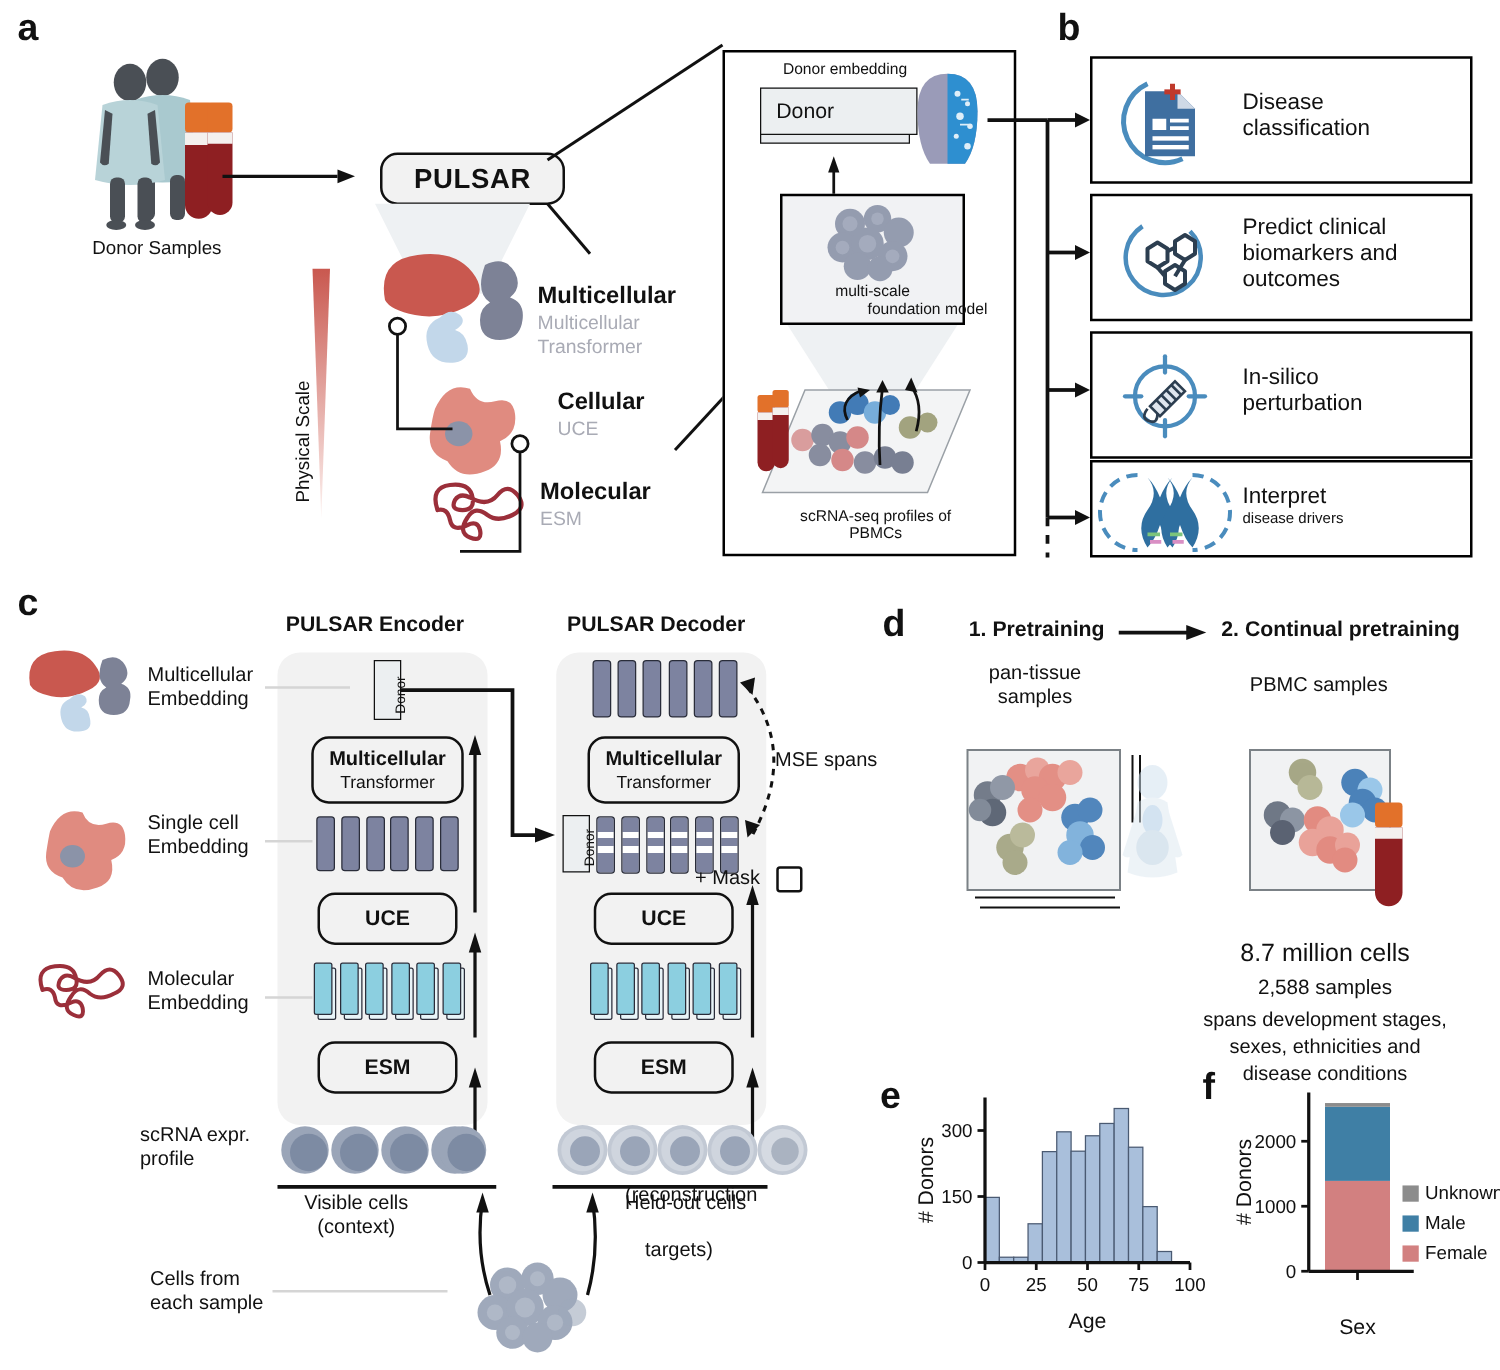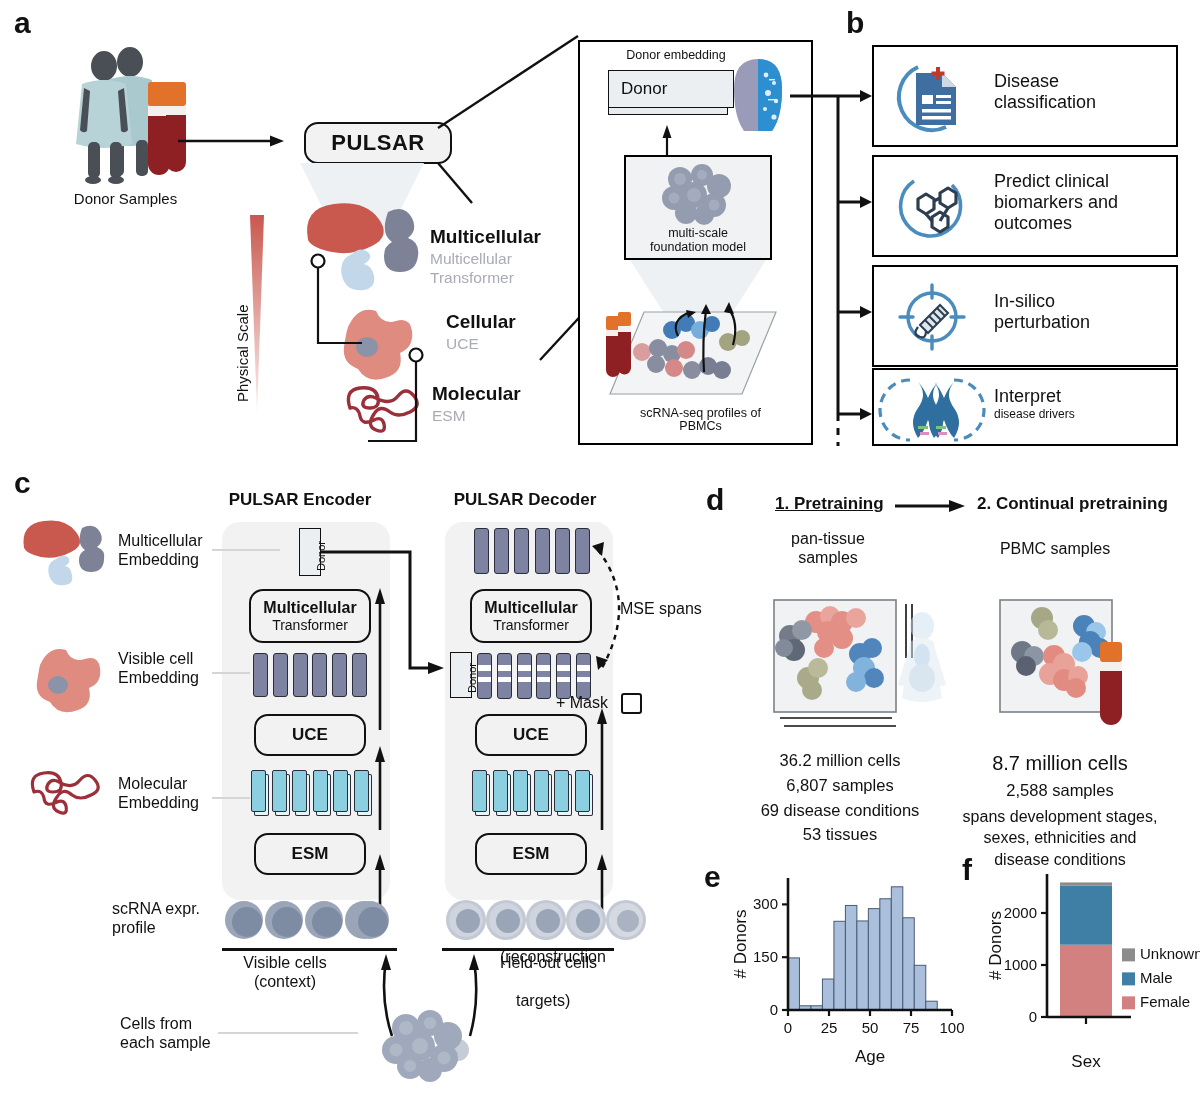--- a/index.html
+++ b/index.html
@@ -197,21 +197,21 @@
       <g fill="#aab1c2" opacity="0.75">
         <circle cx="24" cy="16" r="6"></circle>
           <circle cx="46" cy="12" r="5"></circle>
           <circle cx="38" cy="32" r="7"></circle>
         <circle cx="58" cy="42" r="5.5"></circle>
           <circle cx="18" cy="35" r="5.5"></circle>
       </g>
     </svg>
   </div>
   <div class="abs txt-sm ctr" style="left:624px;top:226px;width:148px;">multi-scale</div>
-  <div class="abs txt-sm ctr" style="left:624px;top:240px;width:148px;">foundation model</div>
+  <div class="abs txt-sm ctr" style="left:624px;top:240px;width:148px;padding-left:44px;">foundation model</div>
 
   <div class="abs" style="left:624px;top:260px;width:148px;height:72px;">
     <svg width="148" height="72">
         <polygon points="6,0 142,0 96,72 52,72" fill="#eef1f3"></polygon>
       </svg>
   </div>
 
   <div class="abs" style="left:600px;top:290px;width:200px;height:120px;">
     <svg width="200" height="120" viewBox="0 0 200 120">
       <polygon points="44,22 176,22 142,104 10,104" fill="#f3f4f5" stroke="#9aa0a6" stroke-width="1.2"></polygon>
@@ -389,21 +389,21 @@
   </div>
   <div class="abs lead-line" style="left:212px;top:549px;width:68px;"></div>
 
   <div class="abs" style="left:24px;top:645px;width:84px;height:74px;">
     <svg width="84" height="74" viewBox="0 0 84 74">
       <path d="M16 20 q9 -20 26 -15 q5 13 19 9 q13 -4 15 9 q2 15 -11 20 q4 17 -11 22 q-19 7 -28 -8 q-15 -5 -13 -20 q2 -13 3 -17 z" fill="#e08b80"></path>
       <ellipse cx="34" cy="40" rx="10" ry="9" fill="#8b93a8"></ellipse>
     </svg>
   </div>
   <div class="abs" style="left:118px;top:650px;width:110px;">
-    <div class="txt" style="font-size:16px;">Visible cell</div>
+    <div class="txt" style="font-size:16px;">Single cell</div>
     <div class="txt" style="font-size:16px;">Embedding</div>
   </div>
   <div class="abs lead-line" style="left:212px;top:672px;width:38px;"></div>
 
   <div class="abs" style="left:24px;top:768px;width:78px;height:66px;">
     <svg width="78" height="66" viewBox="0 0 78 66">
       <path d="M10 24 q-6 -17 10 -19 q15 -2 17 10 q2 9 -8 9 q-9 0 -5 -8 q4 -6 11 -2 q13 8 21 -2 q8 -9 15 0 q8 10 -4 15 q-11 6 -19 0 q-9 -8 -15 2 q-8 11 2 15 q9 4 7 -6 q-2 -7 -9 -4 q-12 6 -13 -4 q-2 -9 -10 -6" fill="none" stroke="#9b2f3a" stroke-width="3.2" stroke-linecap="round"></path>
     </svg>
   </div>
   <div class="abs" style="left:118px;top:775px;width:110px;">
@@ -613,21 +613,21 @@
   <div class="abs" style="left:340px;top:940px;width:210px;height:100px;">
     <svg width="210" height="100">
       <path d="M52 96 q-12 -36 -6 -76" fill="none" stroke="#111" stroke-width="2.6"></path>
       <polygon points="41,30 46,14 51,30" fill="#111"></polygon>
       <path d="M130 96 q10 -36 4 -76" fill="none" stroke="#111" stroke-width="2.6"></path>
       <polygon points="129,30 134,14 139,30" fill="#111"></polygon>
     </svg>
   </div>
 
   <div class="abs panel-letter" style="left:706px;top:485px;">d</div>
-  <div class="abs txt bold" style="left:775px;top:494px;font-size:17px;text-decoration:underline;">1. Pretraining</div>
+  <div class="abs txt bold" style="left:775px;top:494px;font-size:17px;">1. Pretraining</div>
   <div class="abs" style="left:895px;top:498px;width:70px;height:16px;">
     <svg width="70" height="16">
         <line x1="0" y1="8" x2="56" y2="8" stroke="#111" stroke-width="3"></line>
         <polygon points="54,2 70,8 54,14" fill="#111"></polygon>
       </svg>
   </div>
   <div class="abs txt bold" style="left:977px;top:494px;font-size:17px;">2. Continual pretraining</div>
 
   <div class="abs txt ctr" style="left:748px;top:530px;width:160px;font-size:16px;">pan-tissue</div>
   <div class="abs txt ctr" style="left:748px;top:549px;width:160px;font-size:16px;">samples</div>
@@ -692,26 +692,20 @@
           <circle cx="116" cy="98" r="10" fill="#e07a6e"></circle>
       </g>
       <g>
         <rect x="140" y="52" width="22" height="20" rx="3" fill="#e2712a"></rect>
         <path d="M140 72 h22 v52 a11 11 0 0 1 -22 0 z" fill="#8e1f22"></path>
         <rect x="140" y="72" width="22" height="9" fill="#f4f0ee"></rect>
       </g>
     </svg>
   </div>
 
-  <div class="abs ctr" style="left:740px;top:748px;width:200px;">
-    <div class="txt" style="font-size:16.5px;line-height:1.5;">36.2 million cells</div>
-    <div class="txt" style="font-size:16.5px;line-height:1.5;">6,807 samples</div>
-    <div class="txt" style="font-size:16.5px;line-height:1.5;">69 disease conditions</div>
-    <div class="txt" style="font-size:16.5px;line-height:1.5;">53 tissues</div>
-  </div>
   <div class="abs ctr" style="left:960px;top:748px;width:200px;">
     <div class="txt" style="font-size:20px;line-height:1.5;">8.7 million cells</div>
     <div class="txt" style="font-size:16.5px;line-height:1.5;">2,588 samples</div>
     <div class="txt" style="font-size:16px;line-height:1.35;margin-top:3px;">spans development stages,</div>
     <div class="txt" style="font-size:16px;line-height:1.35;">sexes, ethnicities and</div>
     <div class="txt" style="font-size:16px;line-height:1.35;">disease conditions</div>
   </div>
 
   <div class="abs panel-letter" style="left:704px;top:862px;">e</div>
   <div class="abs" id="chart-e" style="left:730px;top:868px;width:230px;height:200px;">

